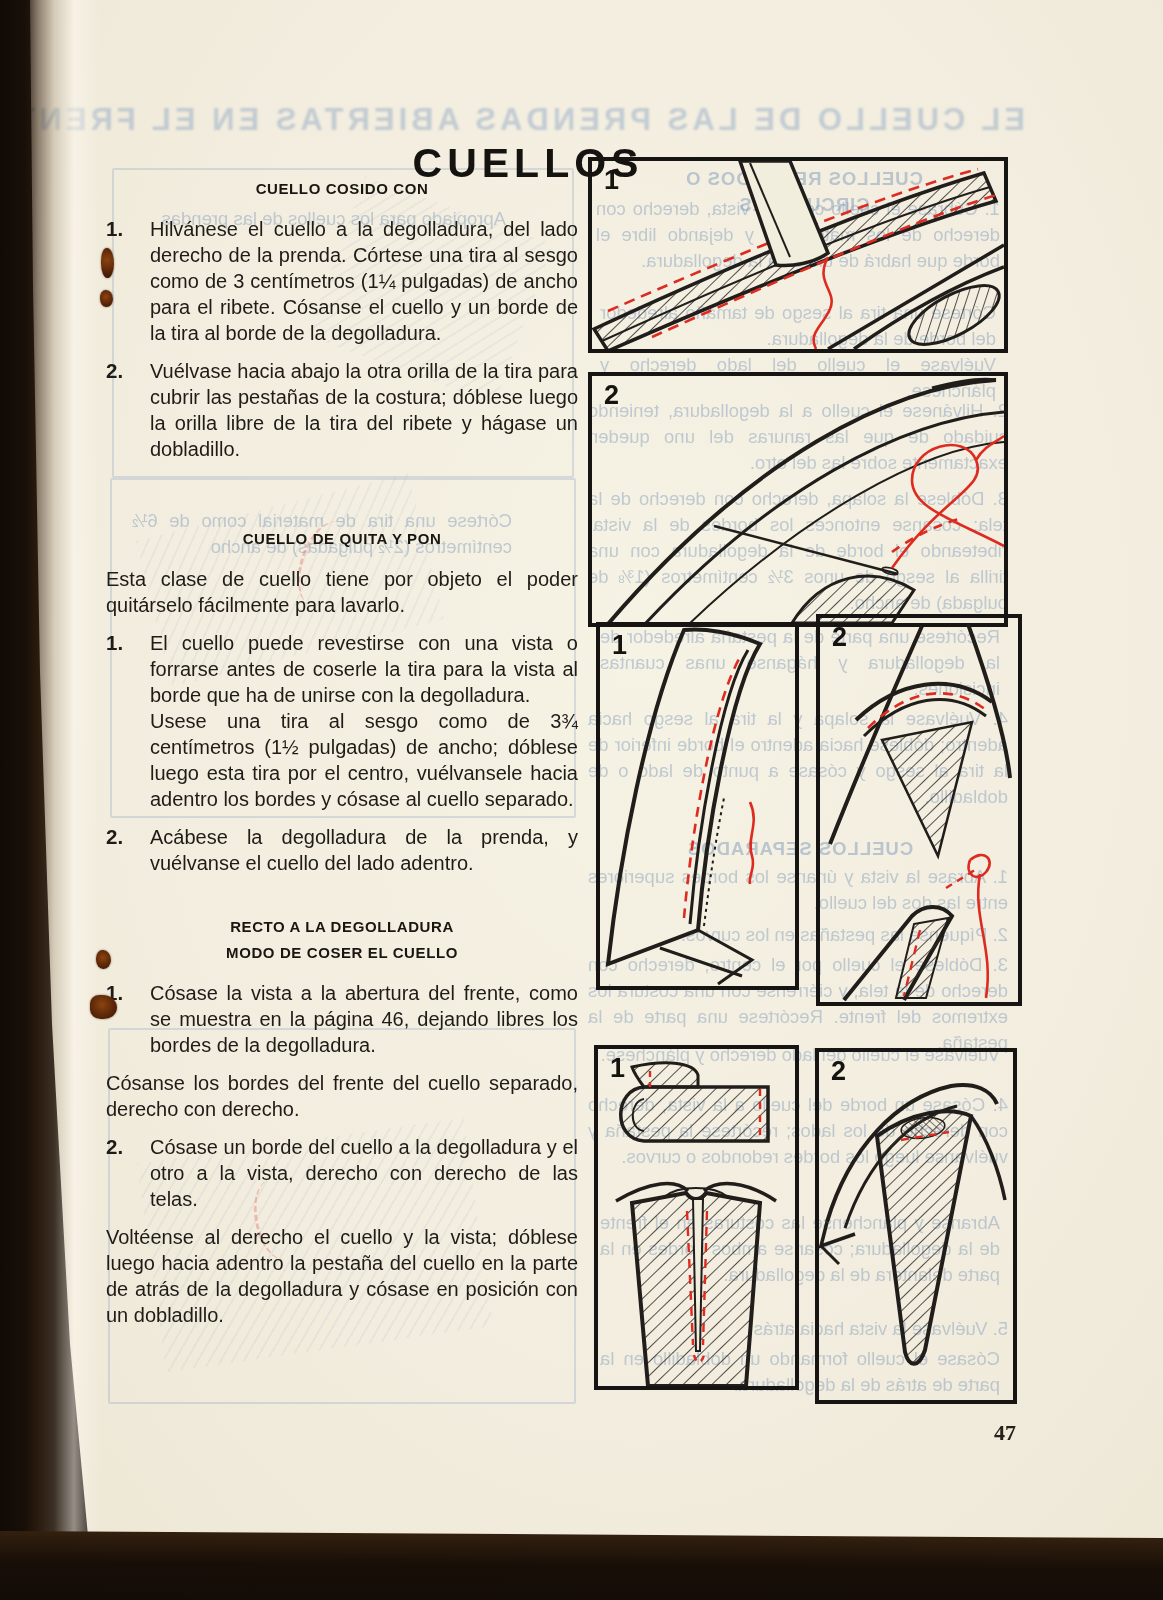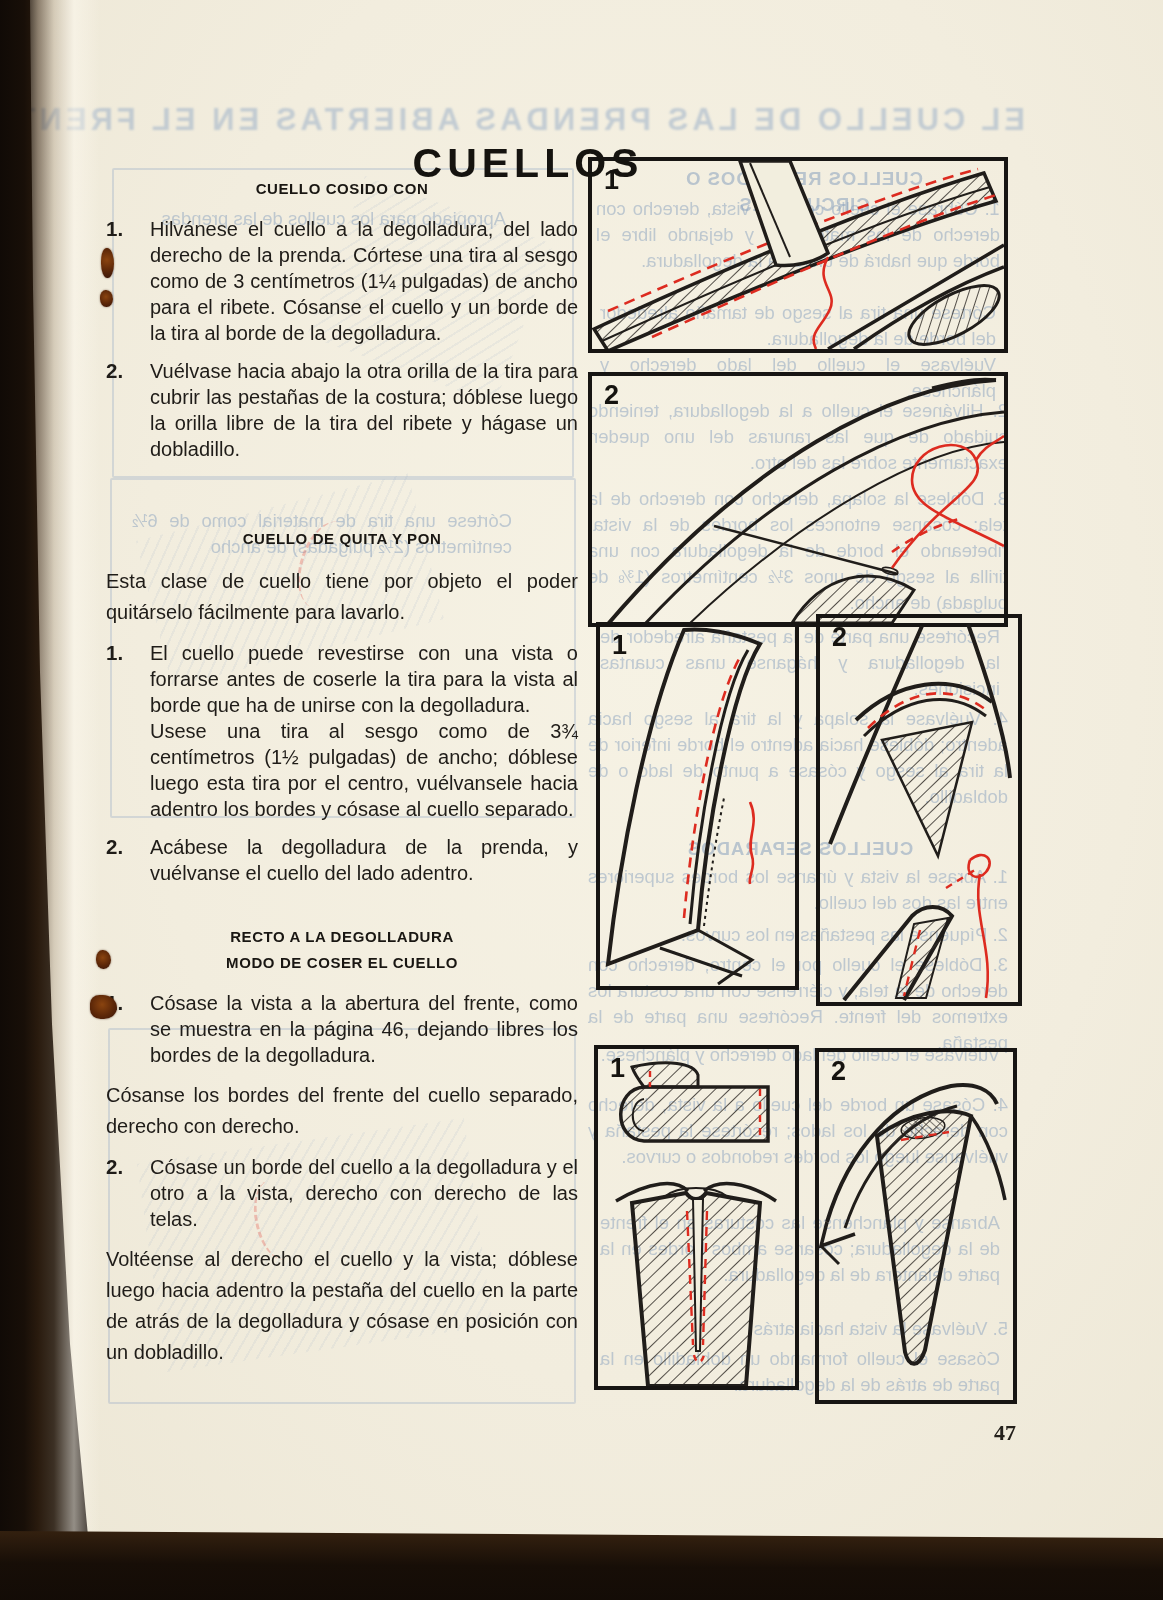--- a/index.html
+++ b/index.html
@@ -49,21 +49,21 @@
     font-size:41px; font-weight:bold; letter-spacing:5px; text-align:center; color:#15130f;margin-top:40px;}
   
   .col{ position:absolute; left:106px; top:176px; width:472px; z-index:3;}
   .sec-h{ text-align:center; font-weight:bold; font-size:15px; line-height:26px;
     letter-spacing:.6px; margin-bottom:14px; color:#191612;}
   .sec-h span{display:block;}
   .item{ display:flex; margin-bottom:12px;}
   .item .num{ flex:none; width:44px; font-weight:bold; font-size:20.5px; line-height:26px;}
   .item .itxt{ flex:1; text-align:justify; font-size:20px; line-height:26px;}
   .item .itxt p{margin:0;}
-  .para{ text-align:justify; font-size:20px; line-height:31px; margin:0 0 12px 0;}
+  .para{ text-align:justify; font-size:20px; line-height:26px; margin:0 0 12px 0;}
   .sec2{ margin-top:64px;} .sec3{ margin-top:38px;}
   
   .fig{ position:absolute; border:4px solid #171513; box-sizing:border-box; z-index:3; background:transparent;}
   .fig .flabel{ position:absolute; left:12px; top:4px; font-weight:bold; font-size:27px; color:#15130f; z-index:2;}
   .fig svg{ position:absolute; left:0; top:0; z-index:1;}
   
   .pageno{ position:absolute; left:994px; top:1420px; z-index:4;
     font-weight:bold; font-size:22px; font-family:"Liberation Serif", serif; color:#24201b;}
 </style>
 </head>

